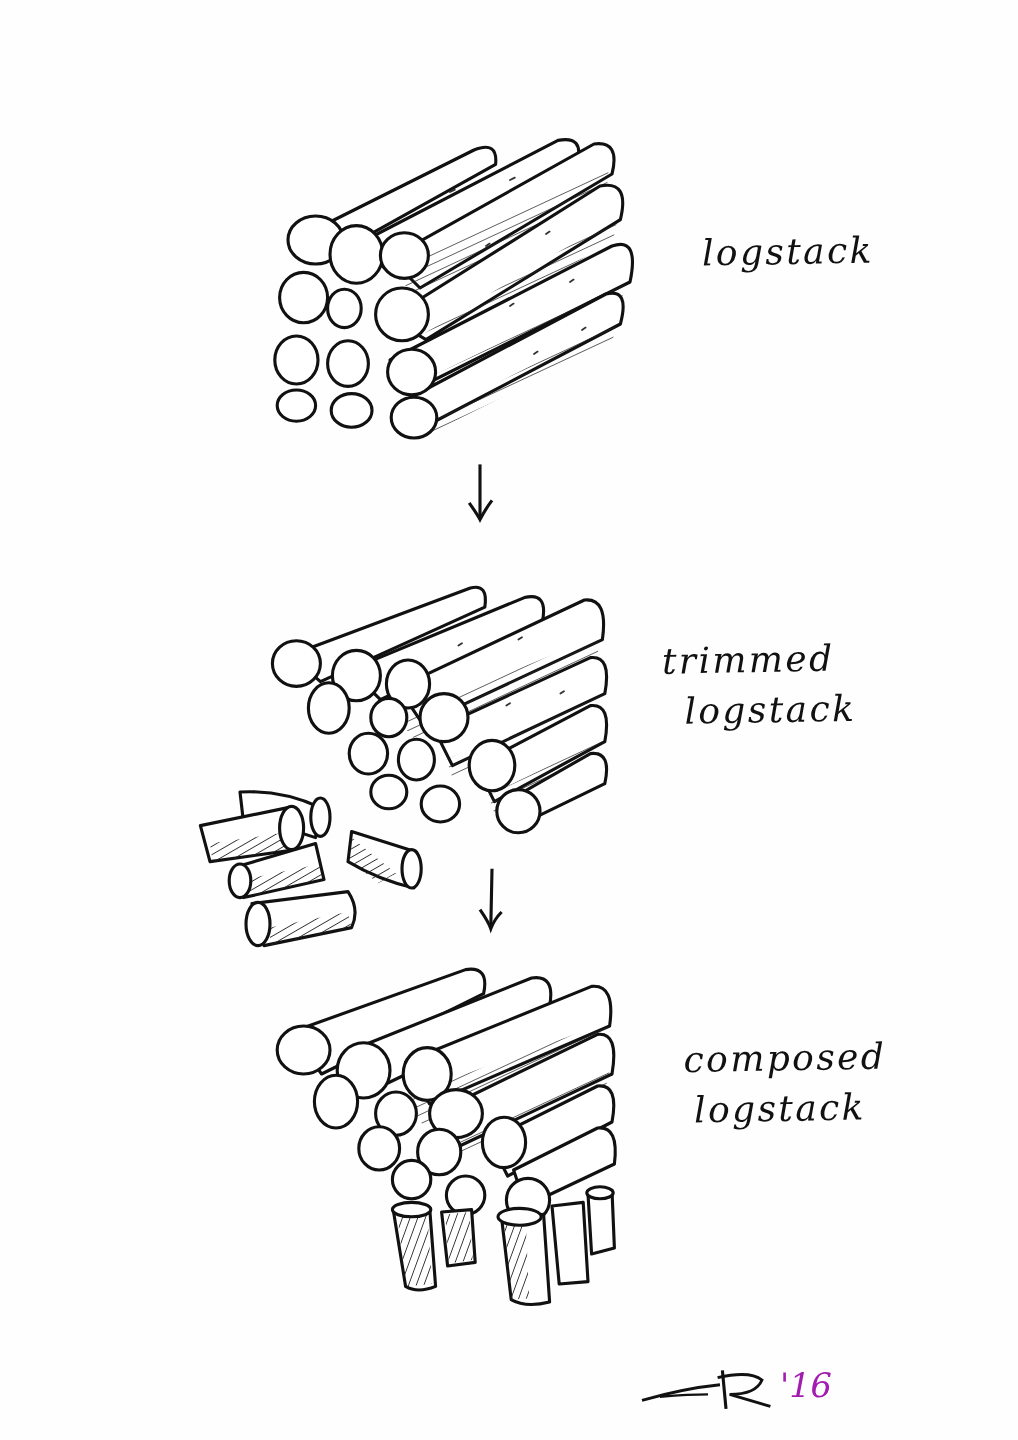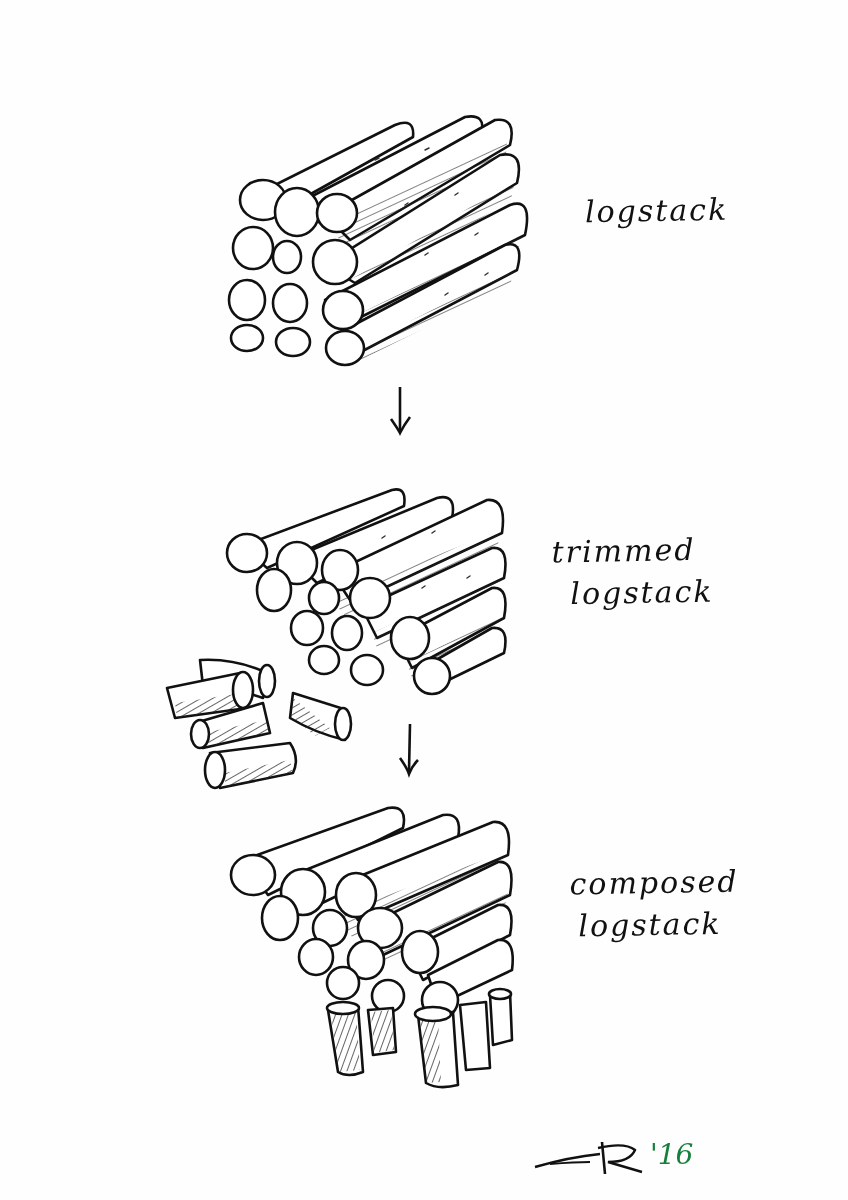--- a/index.html
+++ b/index.html
@@ -197,14 +197,14 @@
 </div>
 
 <div class="sig" style="left:530px;top:1132px;">
   <svg width="120" height="45" viewBox="0 0 120 45" style="position:absolute;left:0;top:0;">
     <path d="M5,35 Q40,25 70,22" stroke="#111" stroke-width="2.4" fill="none"></path>
     <path d="M20,32 Q45,30 60,30" stroke="#111" stroke-width="2" fill="none"></path>
     <path d="M72,10 L75,42" stroke="#111" stroke-width="2.6" fill="none"></path>
     <path d="M68,16 Q95,10 105,18 Q100,30 78,30 L112,40" stroke="#111" stroke-width="2.4" fill="none"></path>
   </svg>
 
-  <span style="position:absolute;left:120px;top:6px;font-family:'DejaVu Serif',serif;font-style:italic;font-size:28px;color:#15803d;">'16</span>
+  <span style="position:absolute;left:120px;top:6px;font-family:'DejaVu Serif',serif;font-style:italic;font-size:28px;color:#a21caf;">'16</span>
 </div>
 
 </body></html>

